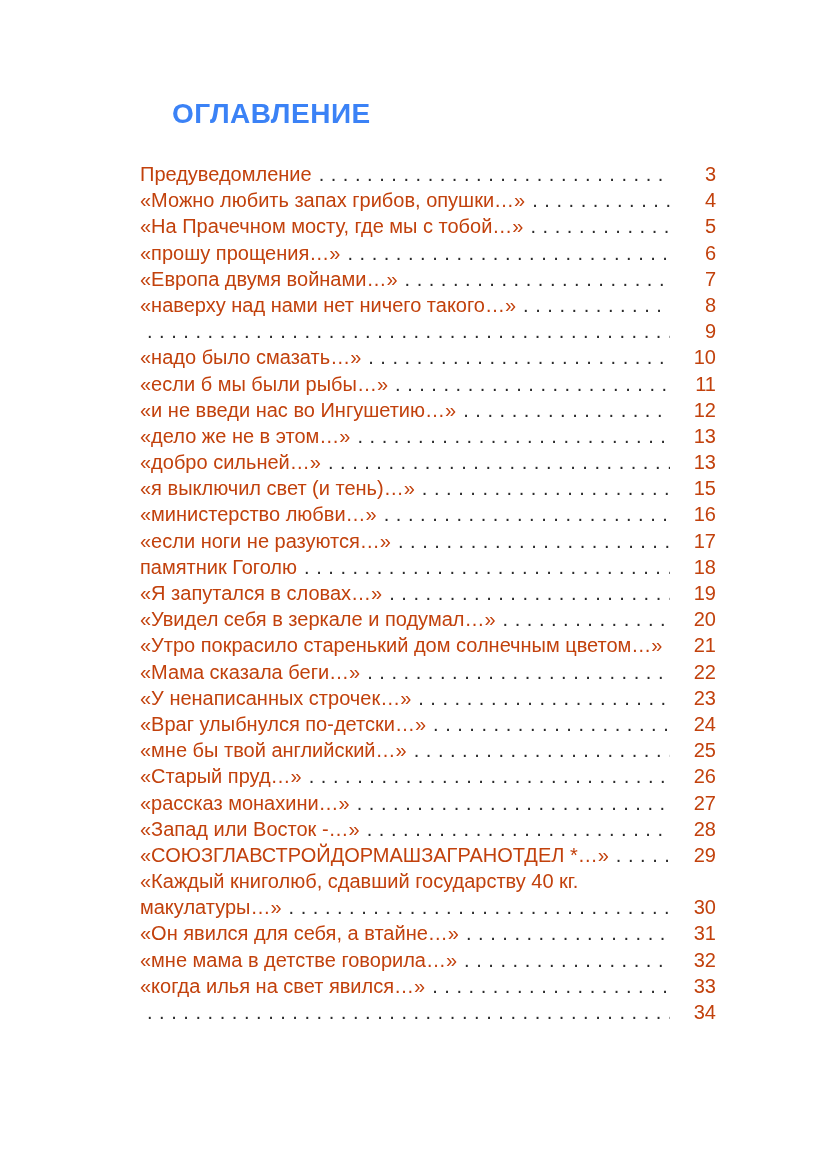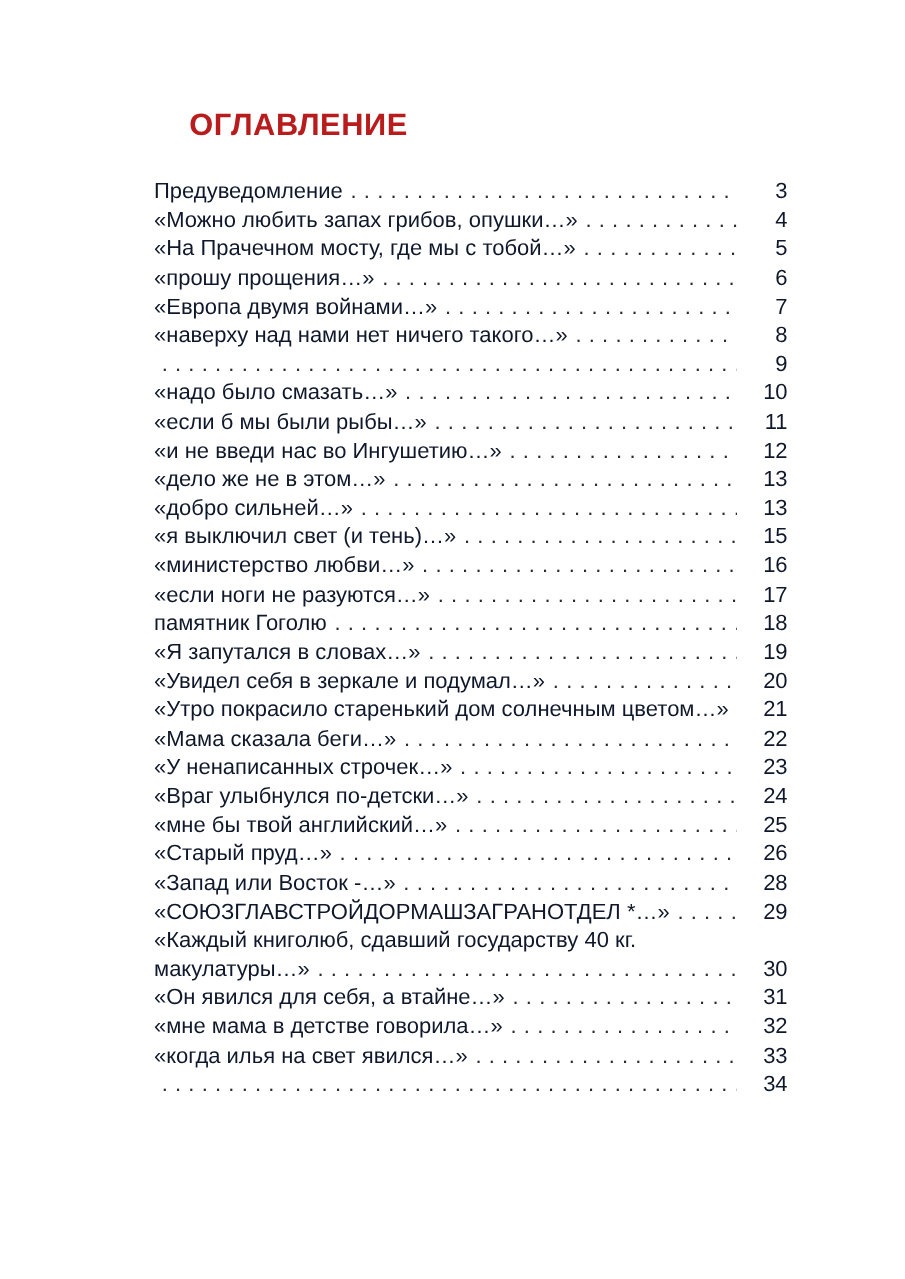--- a/index.html
+++ b/index.html
@@ -12,36 +12,36 @@
     color: #222222;
     overflow: hidden;
   }
   .contents-title {
     position: absolute;
     left: 172px;
     top: 98px;
     font-size: 28px;
     font-weight: 700;
     letter-spacing: 0.5px;
-    color: #b91c1c;
+    color: #3b82f6;
     margin: 0;
   }
   .toc {
     position: absolute;
     left: 140px;
     top: 161px;
     width: 576px;
   }
   .row {
     display: flex;
     align-items: baseline;
     height: 26.2px;
     font-size: 20px;
     line-height: 26.2px;
-    color: #0f172a;
+    color: #c2410c;
     white-space: nowrap;
   }
   .t { flex: 0 0 auto; }
   .dots {
     flex: 1 1 auto;
     overflow: hidden;
     white-space: nowrap;
     margin-left: 7px;
     color: #2b2b2b;
   }
@@ -176,20 +176,25 @@
         <span class="t">«мне бы твой английский…»</span>
         <span class="dots"></span>
         <span class="pg">25</span>
       </div>
     <div class="row">
         <span class="t">«Старый пруд…»</span>
         <span class="dots"></span>
         <span class="pg">26</span>
       </div>
     <div class="row">
+        <span class="t">«рассказ монахини…»</span>
+        <span class="dots"></span>
+        <span class="pg">27</span>
+      </div>
+    <div class="row">
         <span class="t">«Запад или Восток -…»</span>
         <span class="dots"></span>
         <span class="pg">28</span>
       </div>
     <div class="row">
         <span class="t">«СОЮЗГЛАВСТРОЙДОРМАШЗАГРАНОТДЕЛ *…»</span>
         <span class="dots"></span>
         <span class="pg">29</span>
       </div>
     <div class="row">

